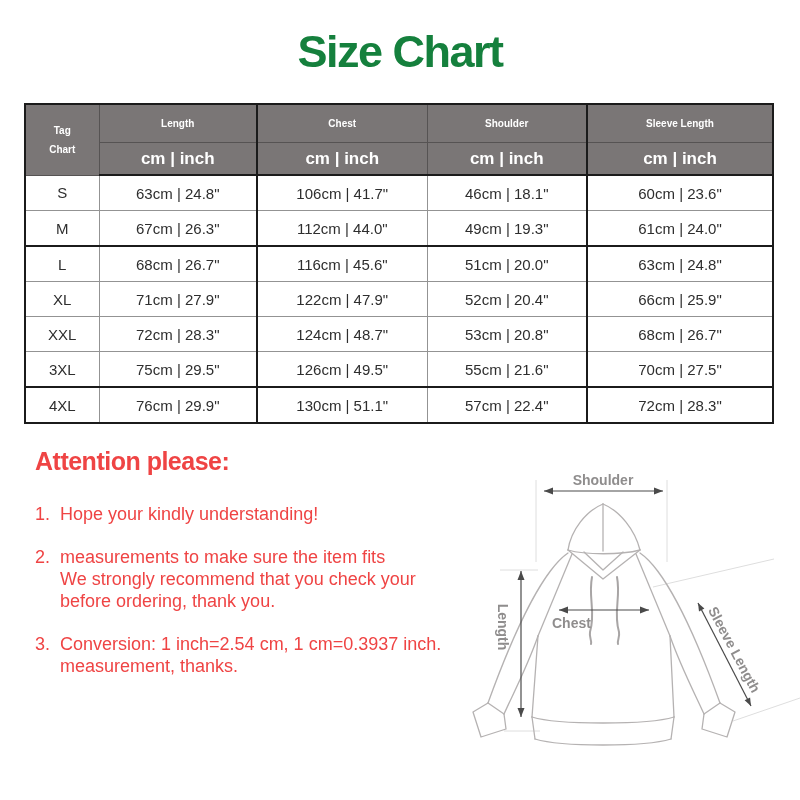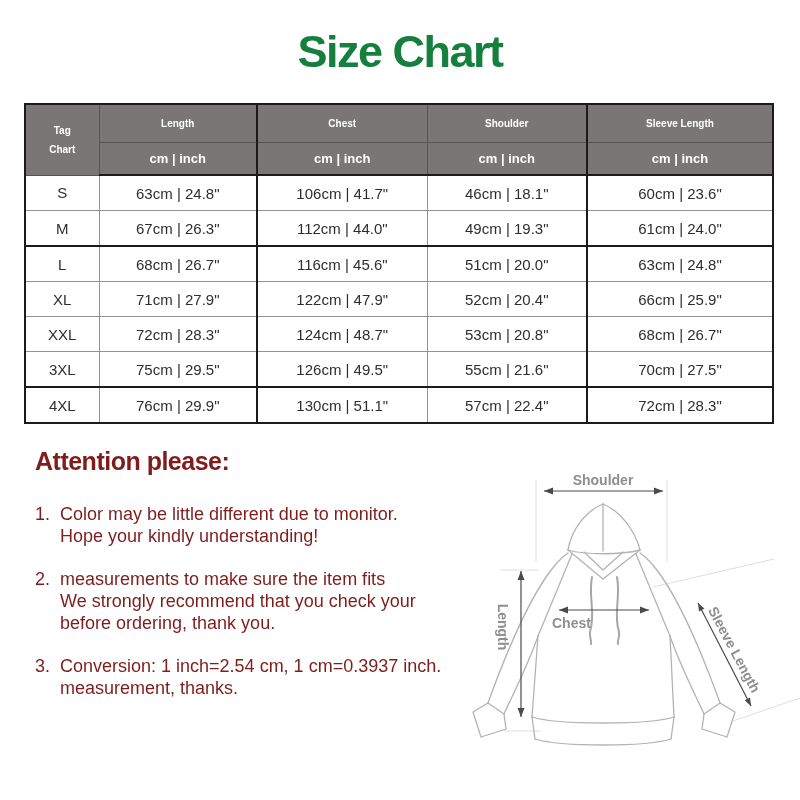--- a/index.html
+++ b/index.html
@@ -19,32 +19,32 @@
     border:2px solid #1b1b1b;
   }
   .size-table th,.size-table td{
     text-align:center;vertical-align:middle;padding:0;
   }
   .size-table thead th{
     background:#7a7676;color:#ffffff;font-weight:bold;
     border:1px solid #565353;
   }
   .size-table thead .hrow1 th{height:37px;font-size:10px;}
-  .size-table thead .hrow2 th{height:31px;font-size:13px;text-align:center;}
+  .size-table thead .hrow2 th{height:31px;font-size:17px;text-align:center;}
   .size-table thead .hrow2 th{border-bottom:2px solid #1b1b1b;}
   .size-table th.corner{font-size:15.5px;line-height:19px;}
   .size-table tbody td{
     height:34px;font-size:15px;color:#2e2e2e;background:#ffffff;
     border:1px solid #939393;
   }
   .size-table .col-chest{border-left:2px solid #1b1b1b !important;}
   .size-table .col-sleeve{border-left:2px solid #1b1b1b !important;}
   .size-table tr.row-thick td{border-top:2px solid #1b1b1b;}
   
-  .attention{position:absolute;left:35px;top:447px;width:425px;color:#7f1d1d;}
+  .attention{position:absolute;left:35px;top:447px;width:425px;color:#ef4444;}
   .attention-heading{
     font-size:25px;font-weight:bold;margin:0 0 27px 0;letter-spacing:-0.5px;
   }
   .note{display:flex;margin-bottom:21px;font-size:18px;line-height:22px;}
   .note-num{flex:none;width:25px;}
   .note-lines div{white-space:nowrap;}
   
   .diagram{position:absolute;left:440px;top:440px;width:360px;height:360px;}
   .diagram text{
     font-family:"Liberation Sans",sans-serif;font-weight:bold;
@@ -134,21 +134,20 @@
     </tr>
   </tbody>
 </table>
 
 <div class="attention">
   <div class="attention-heading">Attention please:</div>
 
   <div class="note">
     <div class="note-num">1.</div>
     <div class="note-lines">
-      <div>Color may be little different due to monitor.</div>
       <div>Hope your kindly understanding!</div>
     </div>
   </div>
 
   <div class="note">
     <div class="note-num">2.</div>
     <div class="note-lines">
       <div>measurements to make sure the item fits</div>
       <div>We strongly recommend that you check your</div>
       <div>before ordering, thank you.</div>

